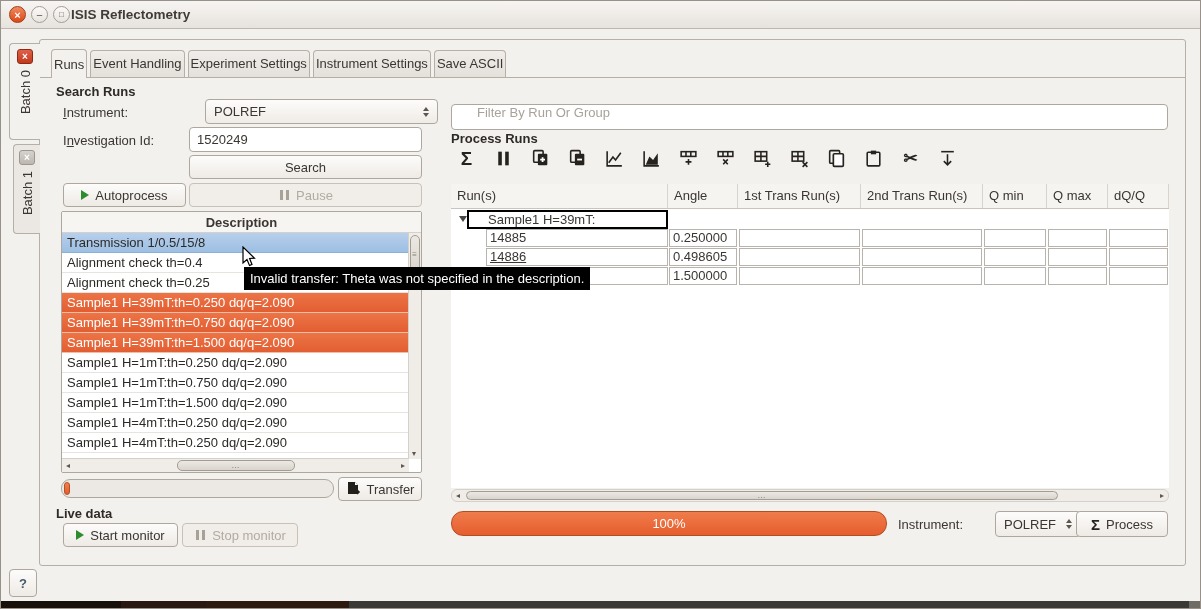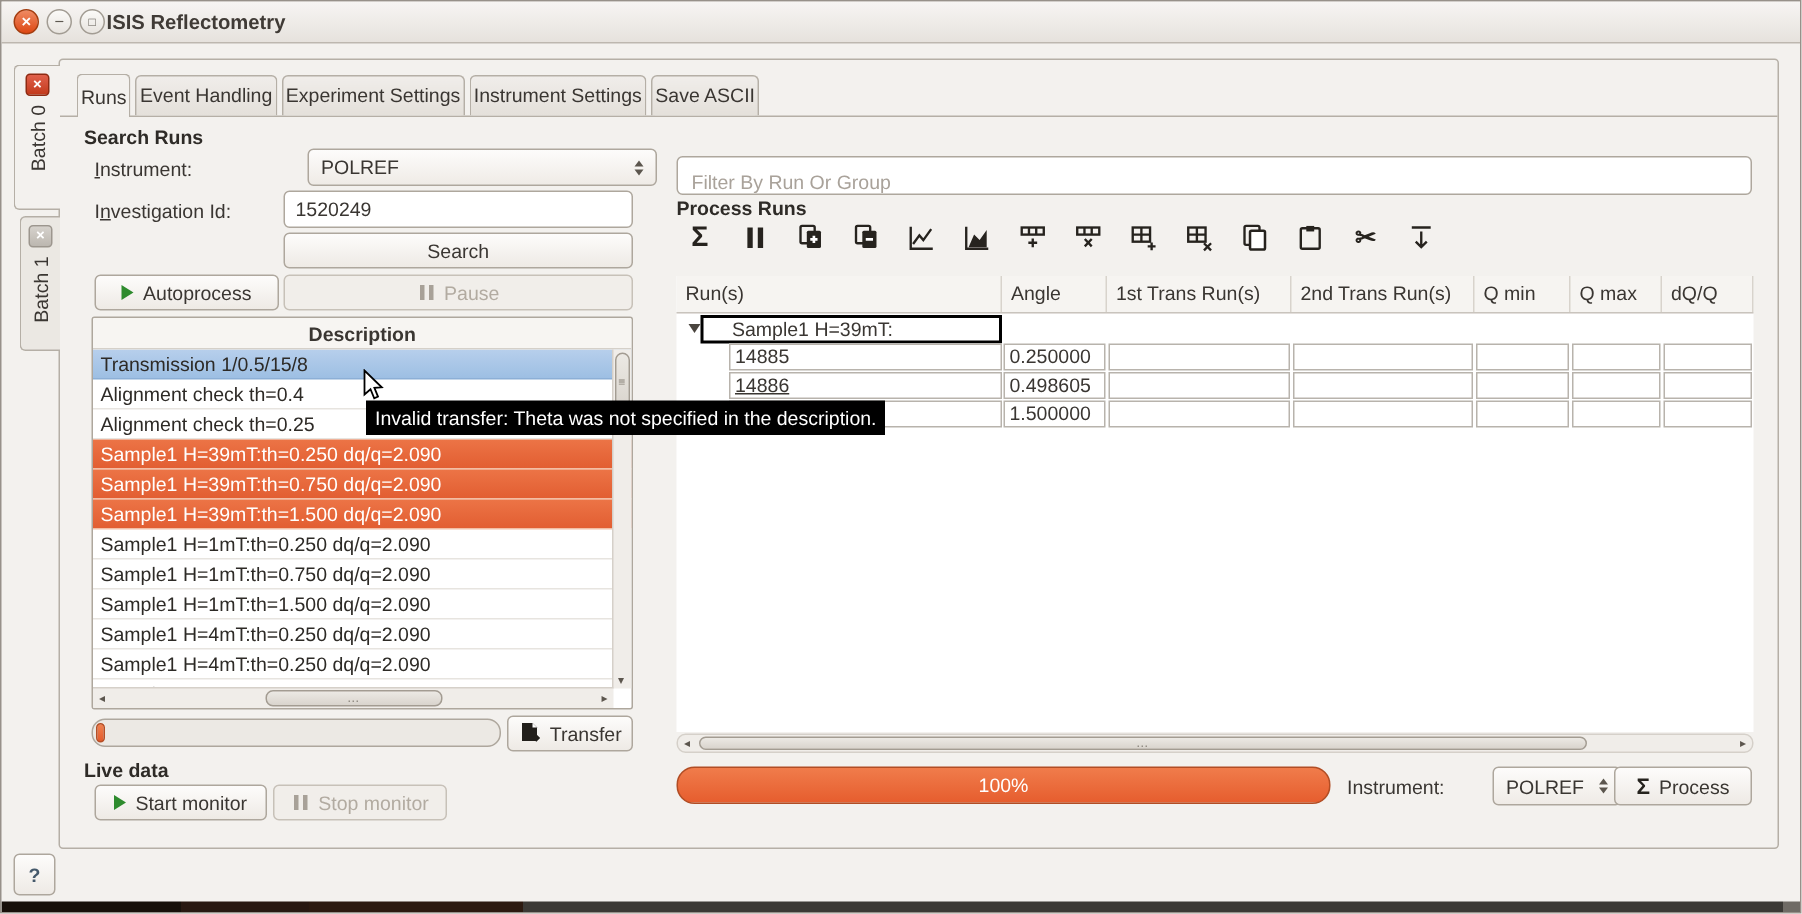--- a/index.html
+++ b/index.html
@@ -70,21 +70,21 @@
     background:linear-gradient(#ece9e4,#d9d4cd); border:1px solid #a39c92; }
   .sarrow { position:absolute; top:2px; font-size:8px; color:#5c564e; }
   
   .ptrack { position:absolute; background:#ece9e4; border:1px solid #aea79d; border-radius:9px; }
   .pfill-sliver { position:absolute; left:2px; top:2px; width:6px; height:13px; border-radius:6px;
     background:linear-gradient(#f0814f,#e45c2d); border:1px solid #b54f26; }
   .bigprog { position:absolute; border-radius:12px; background:linear-gradient(#f07c4b,#e65d2e);
     border:1px solid #b14d24; color:#fff; display:flex; align-items:center; justify-content:center; font-size:13px; }
   
   .filterbox { position:absolute; left:450px; top:103px; width:717px; height:26px;
-    background:#fff; border:1px solid #aea79d; border-radius:4px; display:flex; align-items:flex-end; padding:0 9px; }
+    background:#fff; border:1px solid #aea79d; border-radius:4px; display:flex; align-items:flex-start; padding:0 25px; }
   .placeholder { color:#a9a29a; }
   .toolbar { position:absolute; left:453px; top:142px; display:flex; gap:12px; }
   .tool-btn { width:25px; height:30px; display:flex; align-items:center; justify-content:center; }
   .tglyph { font-size:19px; font-weight:600; color:#26231e; line-height:1; }
   
   .ptable { position:absolute; left:450px; top:183px; width:718px; height:304px; background:#fff; }
   .pthead { display:flex; height:25px; background:#f6f4f1; border-bottom:1px solid #c9c4bd; }
   .pth { line-height:24px; padding-left:6px; border-right:1px solid #d8d3cc; color:#3a3632; white-space:nowrap; overflow:hidden; }
   .grouprow { position:absolute; left:0; top:26px; width:718px; height:19px; }
   .gtri { position:absolute; left:8px; top:6px; width:0; height:0;

